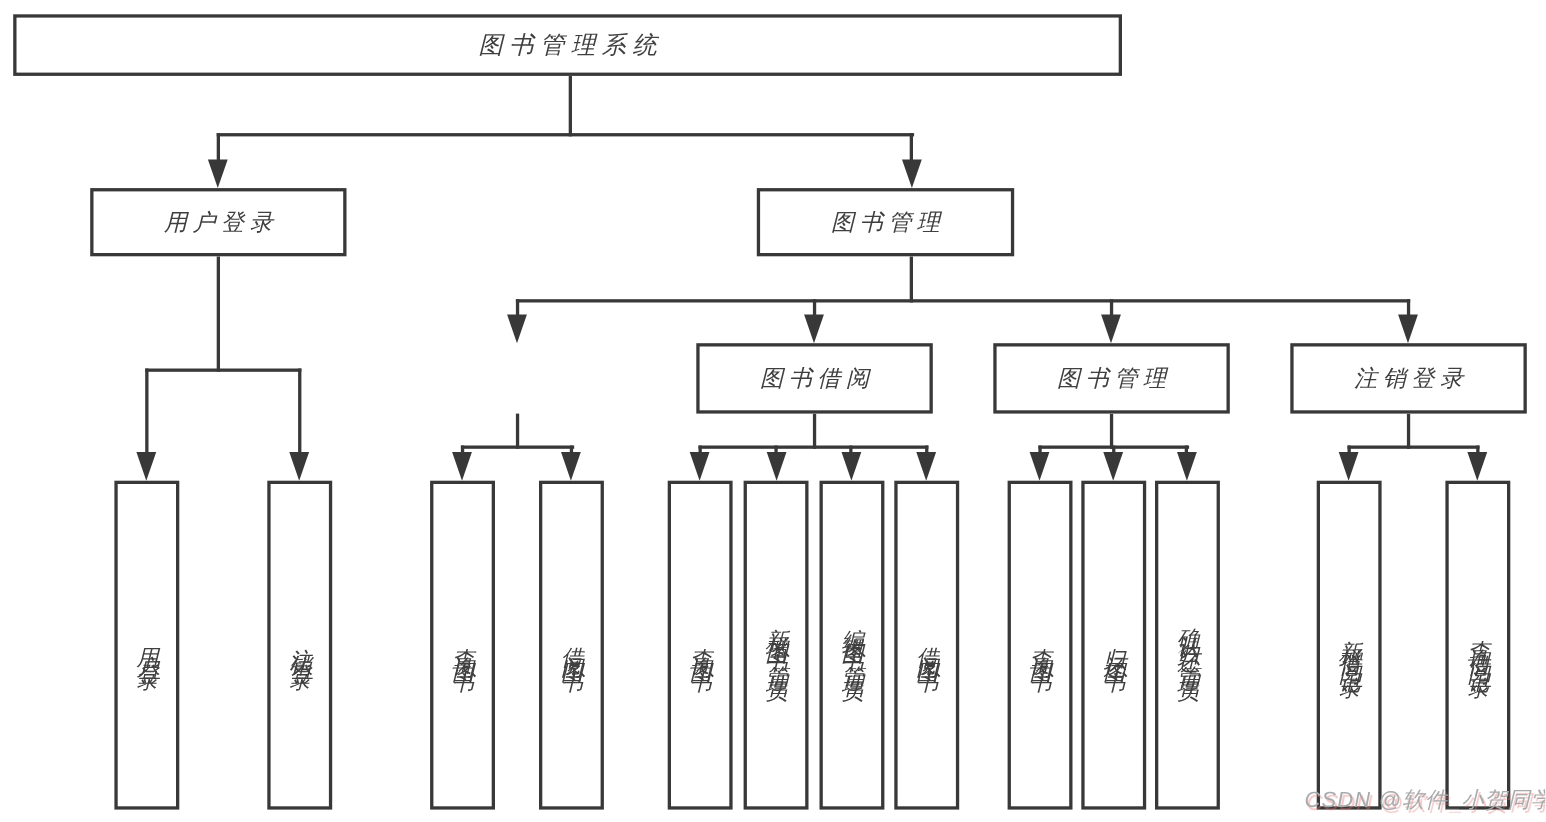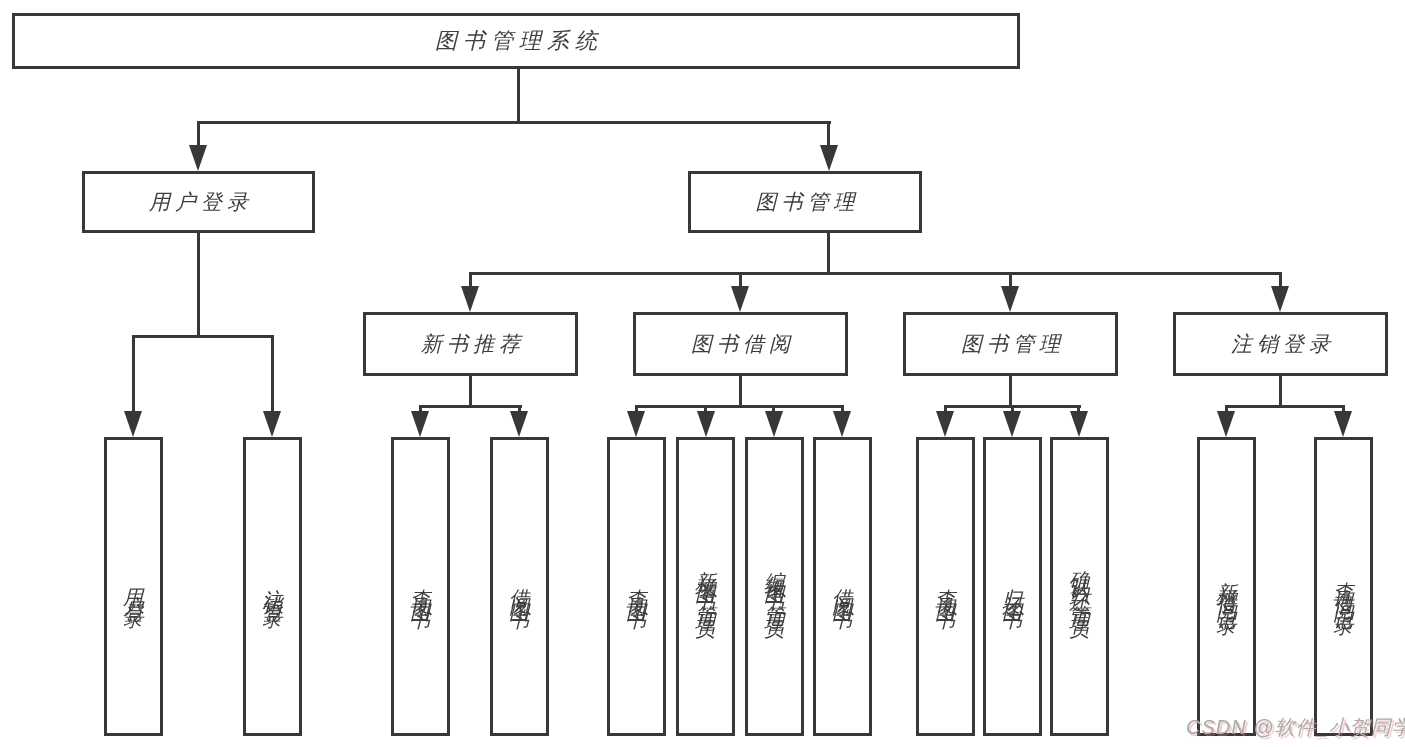--- a/index.html
+++ b/index.html
@@ -135,23 +135,20 @@
     <span class="hlabel">图书管理系统</span>
   </div>
 
   <div class="box" style="left:82px;top:171px;width:233px;height:62px;">
     <span class="hlabel">用户登录</span>
   </div>
   <div class="box" style="left:688px;top:171px;width:234px;height:62px;">
     <span class="hlabel">图书管理</span>
   </div>
 
-  <div class="box" style="left:363px;top:312px;width:215px;height:64px;">
-    <span class="hlabel">新书推荐</span>
-  </div>
   <div class="box" style="left:633px;top:312px;width:215px;height:64px;">
     <span class="hlabel">图书借阅</span>
   </div>
   <div class="box" style="left:903px;top:312px;width:215px;height:64px;">
     <span class="hlabel">图书管理</span>
   </div>
   <div class="box" style="left:1173px;top:312px;width:215px;height:64px;">
     <span class="hlabel">注销登录</span>
   </div>
 

